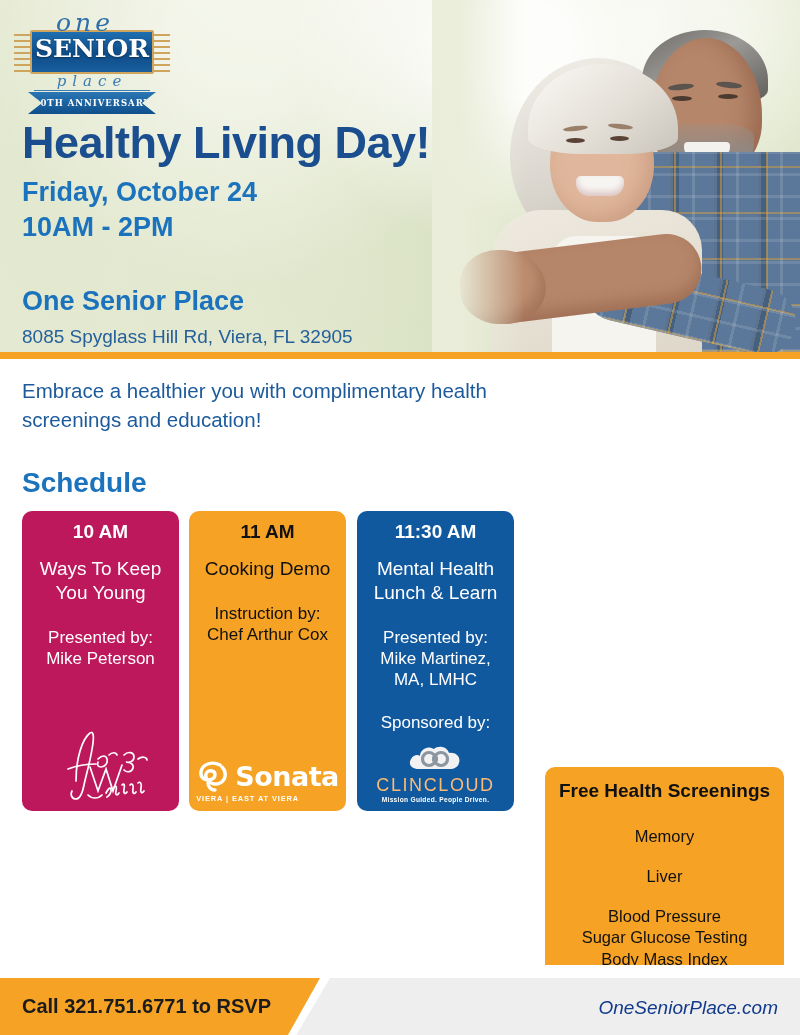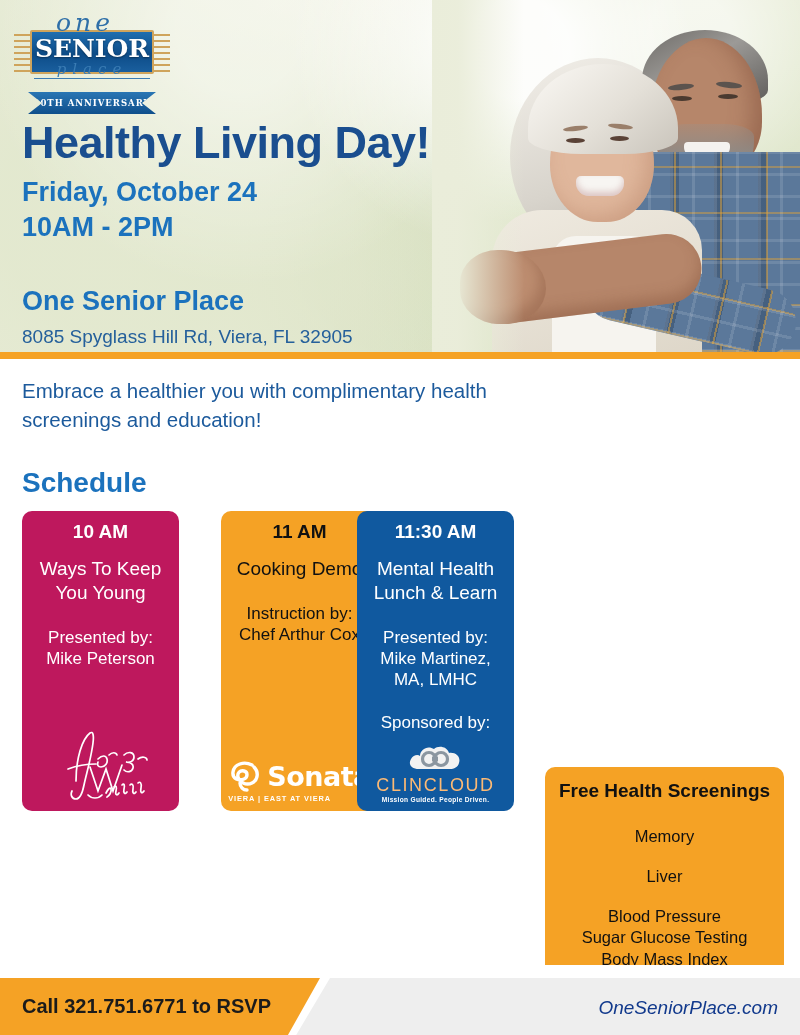--- a/index.html
+++ b/index.html
@@ -125,21 +125,21 @@
     background:repeating-linear-gradient(0deg,#cfa45c 0 2px,transparent 2px 6px);
   }
   .logo-box:before { left:-18px; }
   .logo-box:after { right:-18px; }
   .logo-senior {
     position:absolute; left:20px; top:26px; width:120px; text-align:center;
     font-family:"DejaVu Serif", serif; font-size:25px; font-weight:bold; color:#fff;
     letter-spacing:0px; z-index:4; text-shadow:0 1px 2px rgba(0,0,0,.4);
   }
   .logo-place {
-    position:absolute; left:20px; top:52px; width:120px; text-align:center;
+    position:absolute; left:20px; top:64px; width:120px; text-align:center;
     font-family:"DejaVu Serif", serif; font-style:italic; font-size:15px;
     color:#3a7cb4; letter-spacing:6px;
   }
   .logo-place:after {
     content:""; position:absolute; left:2px; bottom:-1px; width:116px; height:1px;
     background:#3a7cb4;
   }
   .logo-ribbon {
     position:absolute; left:16px; top:84px; width:128px; height:22px;
     background:linear-gradient(180deg,#2a76b4,#0f4f8c);
@@ -169,21 +169,21 @@
     position:absolute; left:22px; top:108px;
     font-size:28px; font-weight:bold; color:#1b72bd;
   }
 
   .card {
     position:absolute; top:152px; width:157px; height:300px;
     border-radius:10px; padding:10px 8px 8px;
     display:flex; flex-direction:column; align-items:center;
   }
   .card.c1 { left:22px;  background:#be185d; color:#fff; }
-  .card.c2 { left:189px; background:#f5a225; color:#111;margin-left:32px; }
+  .card.c2 { left:189px; background:#f5a225; color:#111; }
   .card.c3 { left:357px; background:#10599f; color:#fff; }
   .c-time { font-size:19px; font-weight:bold; margin-bottom:14px; }
   .c-title { font-size:19px; text-align:center; line-height:1.25; }
   .c-by { font-size:17px; text-align:center; line-height:1.25; }
   .c-spacer { flex: 1 1 auto; }
   .c-gap { height:22px; }
 
   
   .awl { position:relative; width:110px; height:78px; margin:2px auto 0; }
   .awl svg { display:block; }

